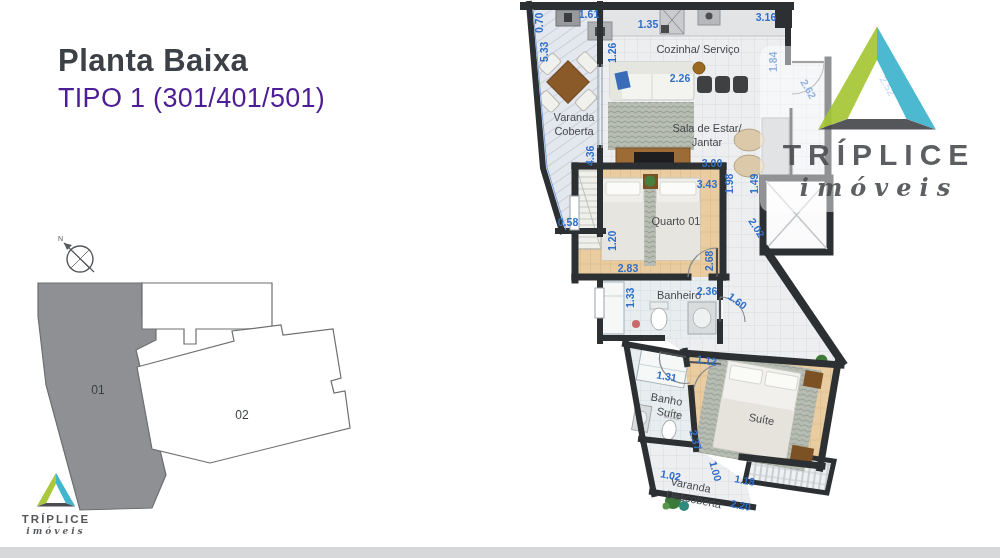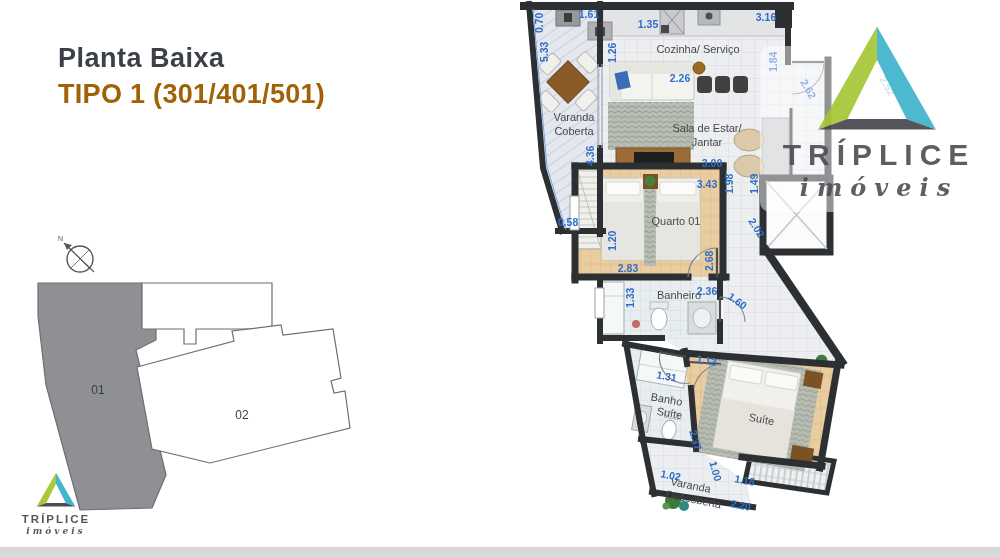--- a/index.html
+++ b/index.html
@@ -1,22 +1,22 @@
 <!DOCTYPE html>
 <html><head>
 <meta charset="utf-8">
 <style>
   html,body{margin:0;padding:0;background:#ffffff;}
   body{width:1000px;height:558px;overflow:hidden;font-family:"Liberation Sans",sans-serif;}
   .canvas{position:relative;width:1000px;height:558px;background:#ffffff;}
 
   
   .titles{position:absolute;left:58px;top:44px;line-height:1.1;}
-  .t1{font-size:27px;font-weight:bold;color:#3c4147;letter-spacing:.5px;}
-  .t2{font-size:27px;font-weight:bold;color:#a16207;margin-top:6px;letter-spacing:.3px;}
+  .t1{font-size:31px;font-weight:bold;color:#3c4147;letter-spacing:.5px;}
+  .t2{font-size:27px;font-weight:normal;color:#4c1d95;margin-top:6px;letter-spacing:.3px;}
 
   
   .siteplan{position:absolute;left:20px;top:225px;width:340px;height:310px;}
   .floorplan{position:absolute;left:510px;top:0;width:490px;height:548px;}
 
   
   .w6{stroke:#2d3033;stroke-width:6;fill:none;stroke-linecap:square;}
   .w7{stroke:#2d3033;stroke-width:7;fill:none;stroke-linecap:square;}
   .w8{stroke:#2d3033;stroke-width:8;fill:none;stroke-linecap:square;}
   .thin{stroke:#85898d;stroke-width:1.1;fill:none;}

